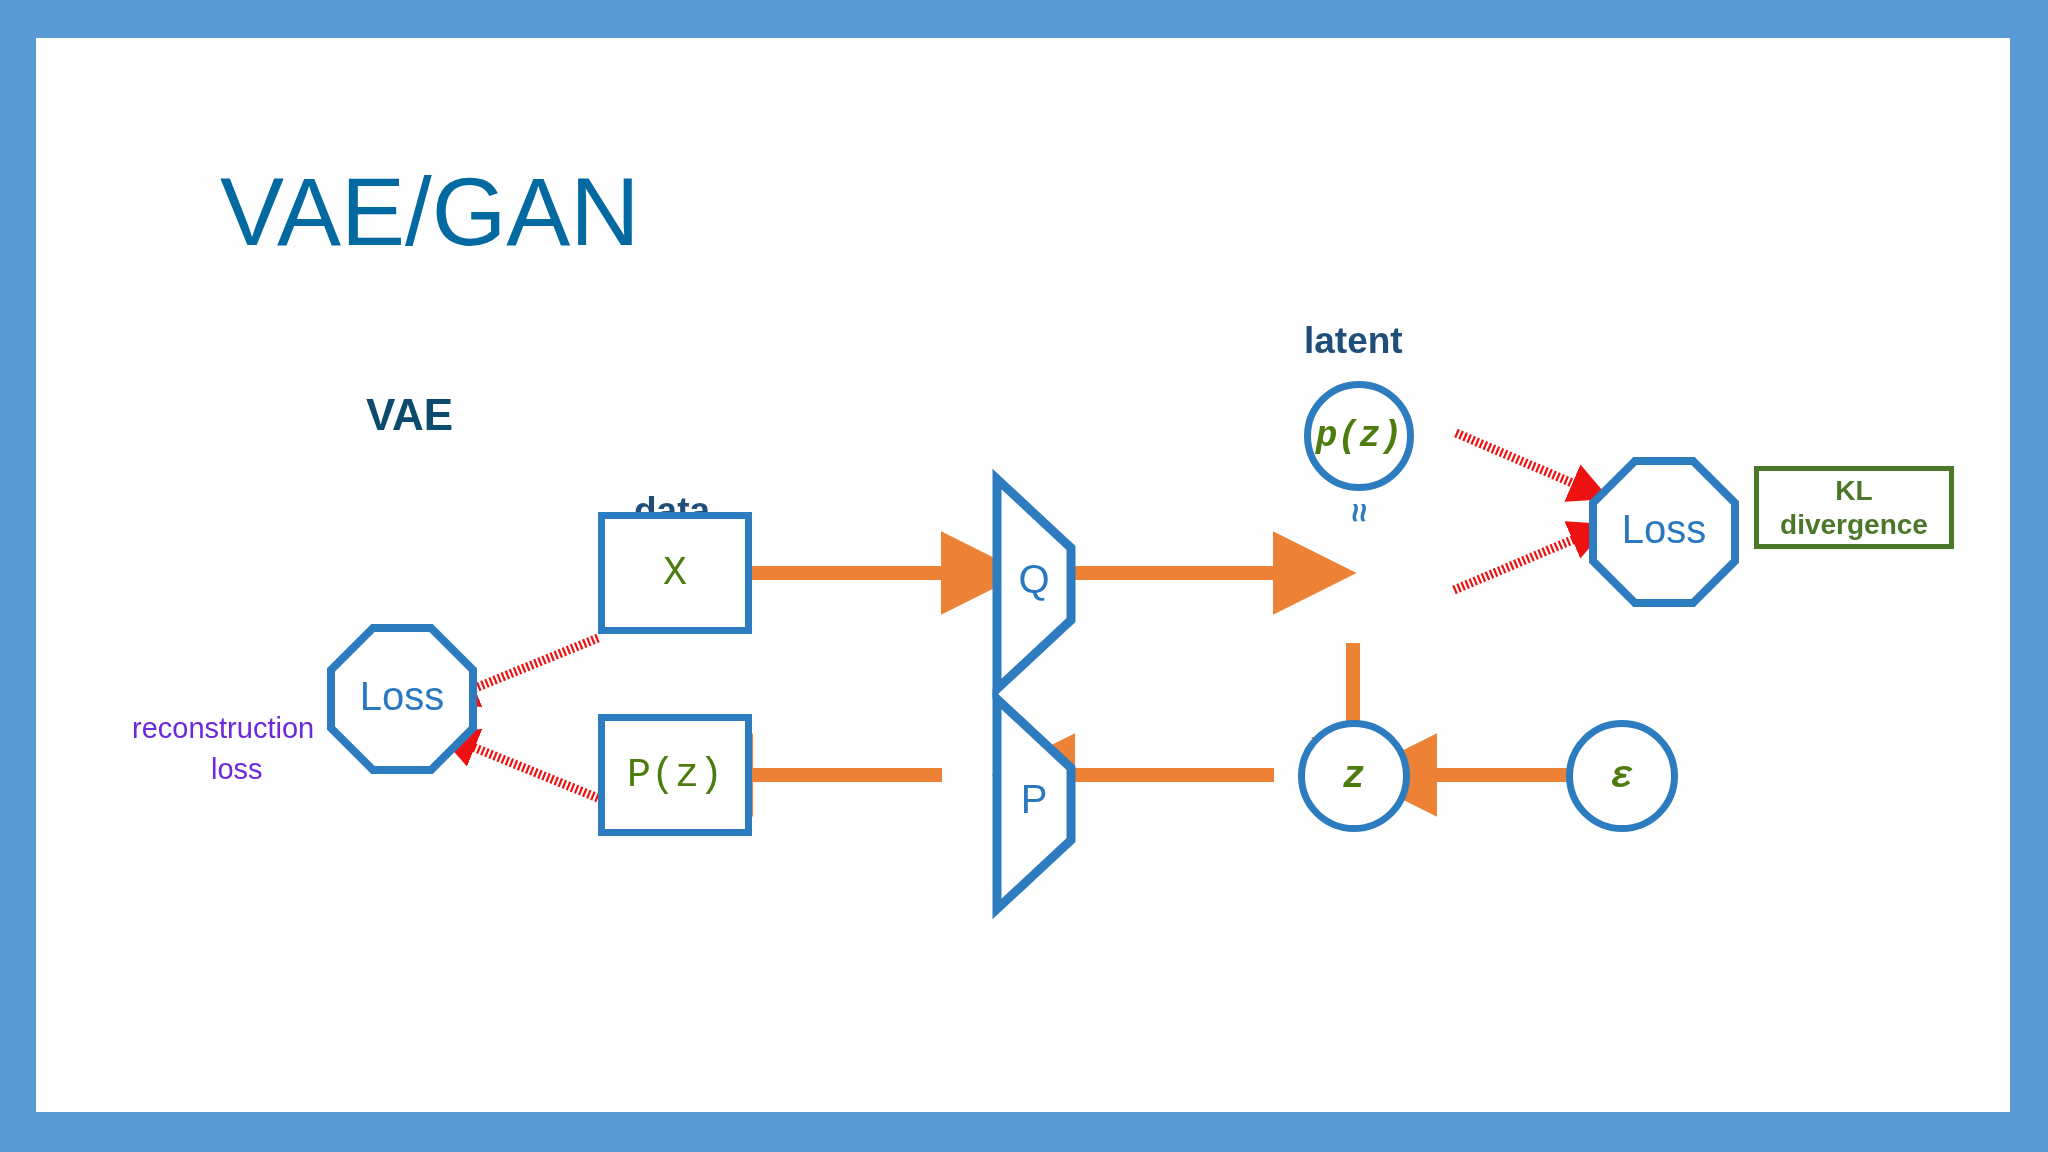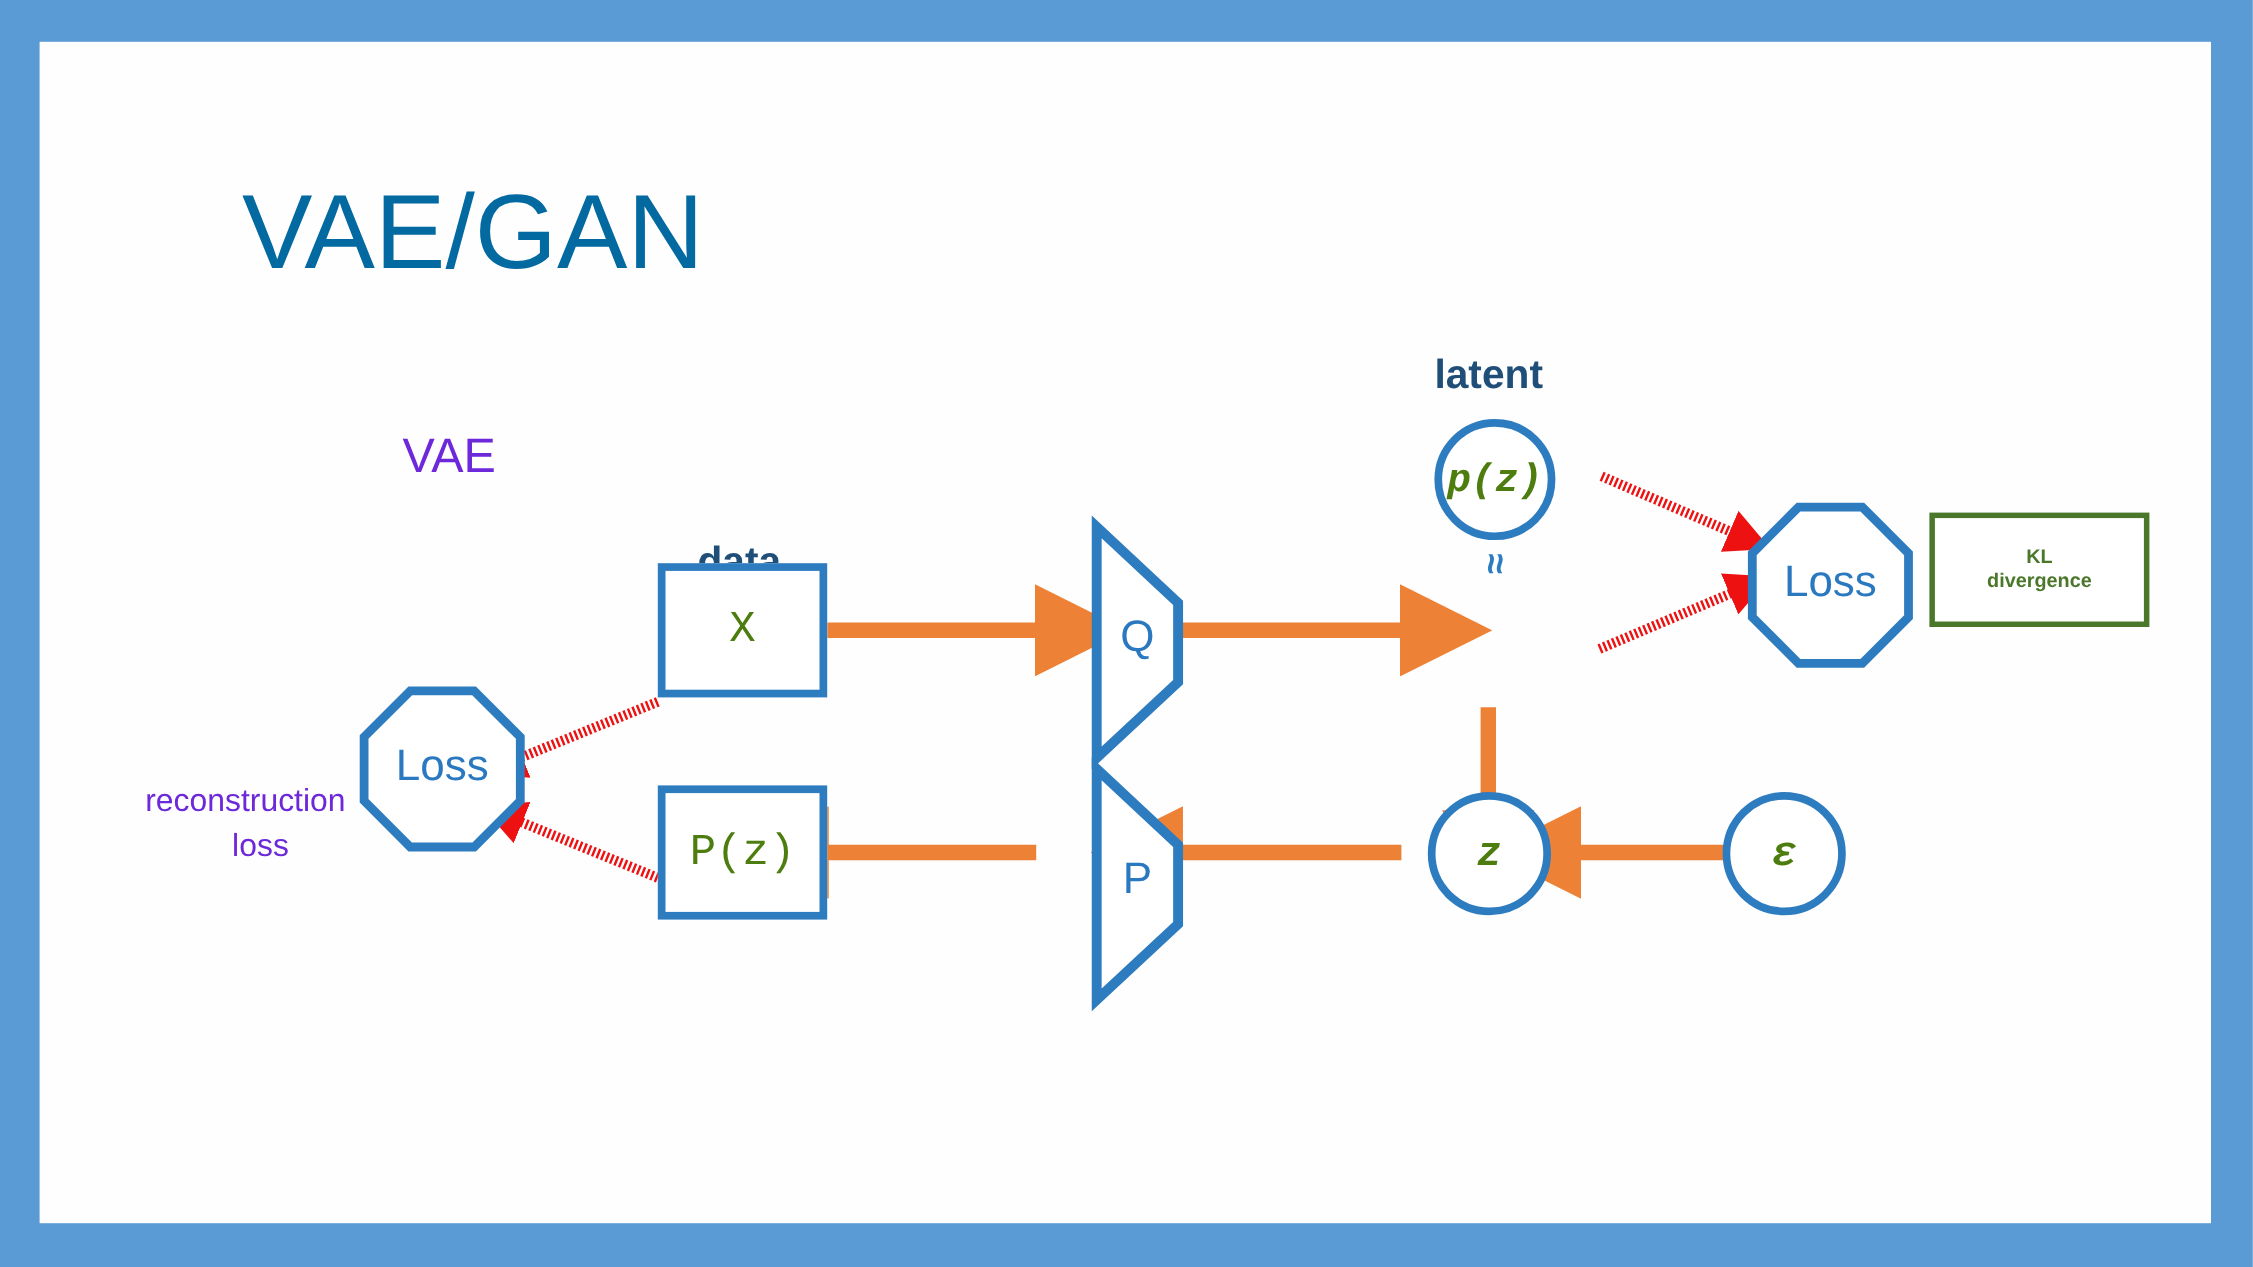--- a/index.html
+++ b/index.html
@@ -40,22 +40,22 @@
     letter-spacing: 0px;
     line-height: 1;
     white-space: nowrap;
   }
   
   #vae-label {
     position: absolute;
     left: 330px;
     top: 352px;
     font-size: 44px;
-    font-weight: normal;
-    color: #6d28d9;
+    font-weight: bold;
+    color: #0c4a6e;
     white-space: nowrap;
   }
   
   .plain-label {
     position: absolute;
     white-space: nowrap;
     line-height: 1.12;
   }
   .navy-bold {
     color: #1f4e79;
@@ -207,19 +207,19 @@
 
 
     <div class="circle-node" style="left:1262px; top:682px; width:112px; height:112px;">
       <div class="node-text" style="font-size:38px; font-style:italic; font-weight:bold;">z</div>
     </div>
 
     <div class="circle-node" style="left:1530px; top:682px; width:112px; height:112px;">
       <div class="node-text" style="font-size:38px; font-style:italic; font-weight:bold;">ε</div>
     </div>
 
-    <div class="kl-box" style="left:1718px; top:428px; width:200px; height:104px; font-size:18px; flex-direction:column;">
+    <div class="kl-box" style="left:1718px; top:428px; width:200px; height:83px; font-size:28px; flex-direction:column;">
       <span>KL</span>
       <span>divergence</span>
     </div>
 
   </div>
 </div>
 
 </body></html>

